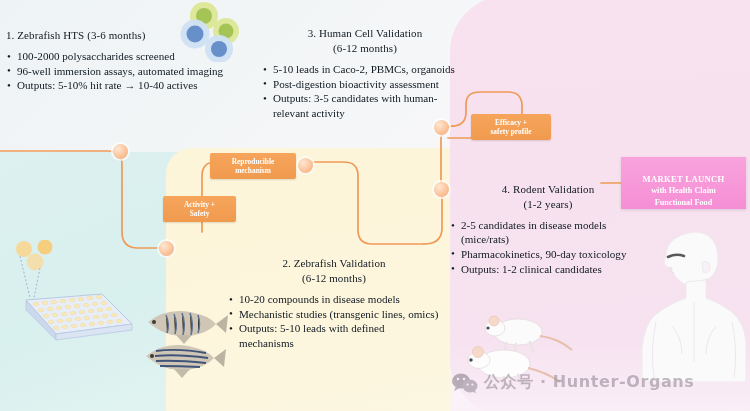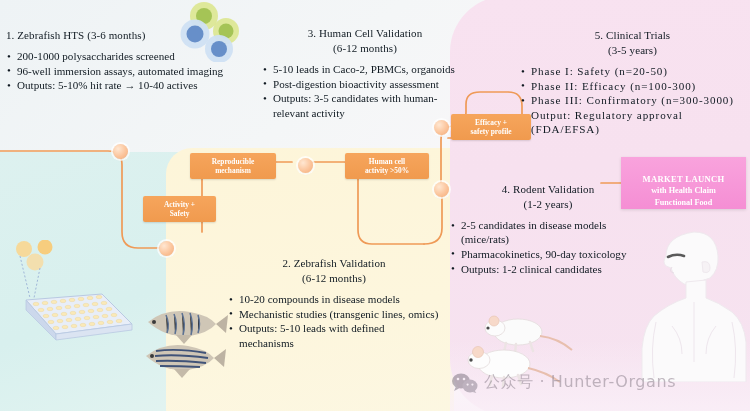--- a/index.html
+++ b/index.html
@@ -64,20 +64,21 @@
   
   #connectors{position:absolute;left:0;top:0;width:750px;height:411px;}
 
   .conn-label{
     position:absolute;
     background:linear-gradient(180deg,#f6a55c 0%,#f09a4e 100%);
     color:#ffffff;font-weight:bold;font-size:7.4px;line-height:9.2px;
     text-align:center;padding:4px 5px;border-radius:2px;
     box-shadow:0 1px 2px rgba(0,0,0,.13);
     font-family:"Liberation Serif", serif;
+    margin-left:20px;
   }
   #lbl-activity{left:143px;top:196px;width:63px;}
   #lbl-repro{left:190px;top:153px;width:76px;}
   #lbl-humancell{left:345px;top:153px;width:74px;}
   #lbl-efficacy{left:451px;top:114px;width:70px;}
 
   .conn-dot{
     position:absolute;width:15px;height:15px;border-radius:50%;
     background:radial-gradient(circle at 34% 32%,#ffe7d2 0%,#fbc49b 55%,#f3a978 100%);
     box-shadow:0 0 0 2px rgba(255,255,255,.75),0 1px 2px rgba(0,0,0,.12);
@@ -108,21 +109,21 @@
   #human{left:638px;top:222px;width:112px;height:160px;}
 
   
   #watermark{
     position:absolute;left:452px;top:372px;
     display:flex;align-items:center;gap:6px;
     font-family:"DejaVu Sans", sans-serif;
     font-size:16px;color:#9b8f9b;opacity:.62;
   }
   #wechat-icon{width:26px;height:21px;flex:0 0 auto;}
-  #watermark .wm-text{letter-spacing:.6px;}
+  #watermark .wm-text{letter-spacing:.6px;font-weight:bold;}
 </style>
 </head>
 <body>
 
 <div id="stage">
 
   <div class="panel" id="panel-mint"></div>
   <div class="panel" id="panel-cream"></div>
   <div class="panel" id="panel-pink"></div>
   <div class="panel" id="panel-pink-fadebottom"></div>
@@ -146,46 +147,36 @@
 
   <span class="conn-dot" id="dot-a"></span>
   <span class="conn-dot" id="dot-b"></span>
   <span class="conn-dot" id="dot-c"></span>
   <span class="conn-dot" id="dot-d"></span>
   <span class="conn-dot" id="dot-e"></span>
 
   <div class="stage-block" id="block1">
     <div class="stage-title">1. Zebrafish HTS (3-6 months)</div>
     <ul class="bullets">
-      <li>200-1000 polysaccharides screened</li>
+      <li>100-2000 polysaccharides screened</li>
       <li>96-well immersion assays, automated imaging</li>
       <li> Outputs: 5-10% hit rate → 10-40 actives</li>
     </ul>
   </div>
 
   <div class="stage-block" id="block3">
     <div class="stage-title centered">3. Human Cell Validation</div>
     <div class="stage-title centered">(6-12 months)</div>
     <ul class="bullets">
       <li> 5-10 leads in Caco-2, PBMCs, organoids</li>
       <li> Post-digestion bioactivity assessment</li>
       <li>Outputs: 3-5 candidates with human-relevant activity</li>
     </ul>
   </div>
 
-  <div class="stage-block" id="block5">
-    <div class="stage-title centered">5. Clinical Trials</div>
-    <div class="stage-title centered">(3-5 years)</div>
-    <ul class="bullets wide">
-      <li>Phase I: Safety (n=20-50)</li>
-      <li>Phase II: Efficacy (n=100-300)</li>
-      <li>Phase III: Confirmatory (n=300-3000)</li>
-      <li>Output: Regulatory approval (FDA/EFSA)</li>
-    </ul>
-  </div>
 
   <div class="stage-block" id="block2">
     <div class="stage-title centered">2. Zebrafish Validation</div>
     <div class="stage-title centered">(6-12 months)</div>
     <ul class="bullets">
       <li>10-20 compounds in disease models</li>
       <li>Mechanistic studies (transgenic lines, omics)</li>
       <li>Outputs: 5-10 leads with defined mechanisms</li>
     </ul>
   </div>
@@ -200,24 +191,20 @@
     </ul>
   </div>
 
   <div class="conn-label" id="lbl-activity">
     <div>Activity +</div>
     <div>Safety</div>
   </div>
   <div class="conn-label" id="lbl-repro">
     <div>Reproducible</div>
     <div>mechanism</div>
-  </div>
-  <div class="conn-label" id="lbl-humancell">
-    <div>Human cell</div>
-    <div>activity &gt;50%</div>
   </div>
   <div class="conn-label" id="lbl-efficacy">
     <div>Efficacy +</div>
     <div>safety profile</div>
   </div>
 
   <div id="market-launch">
     <div class="ml-title">MARKET LAUNCH</div>
     <div>with Health Claim</div>
     <div>Functional Food</div>

